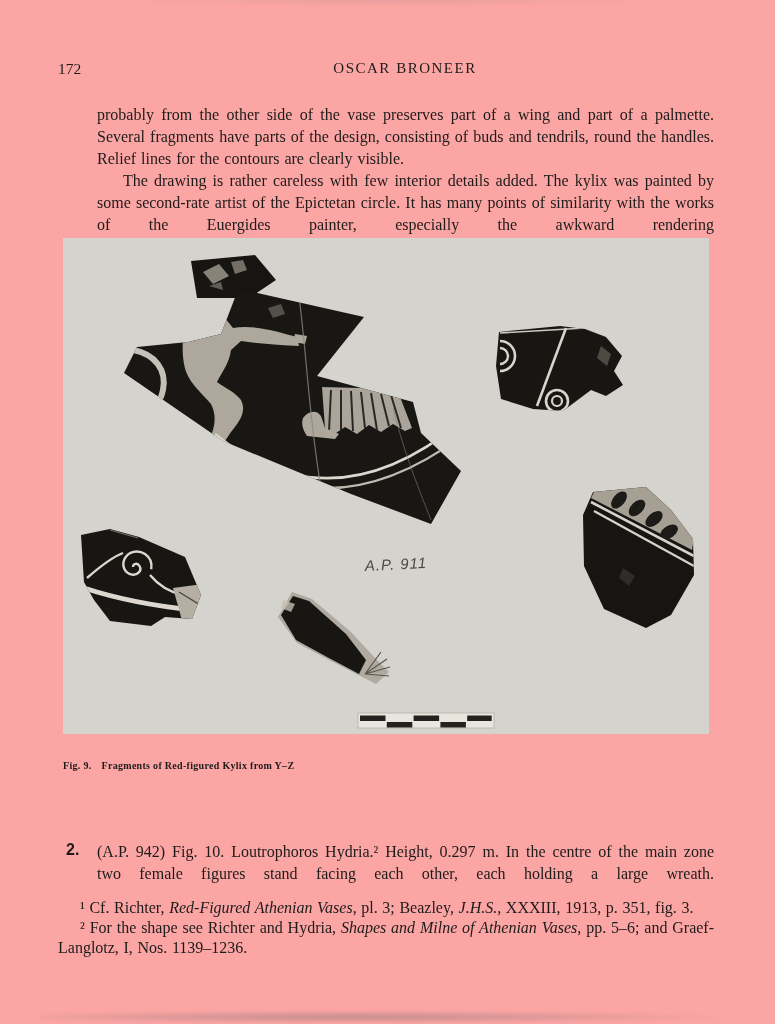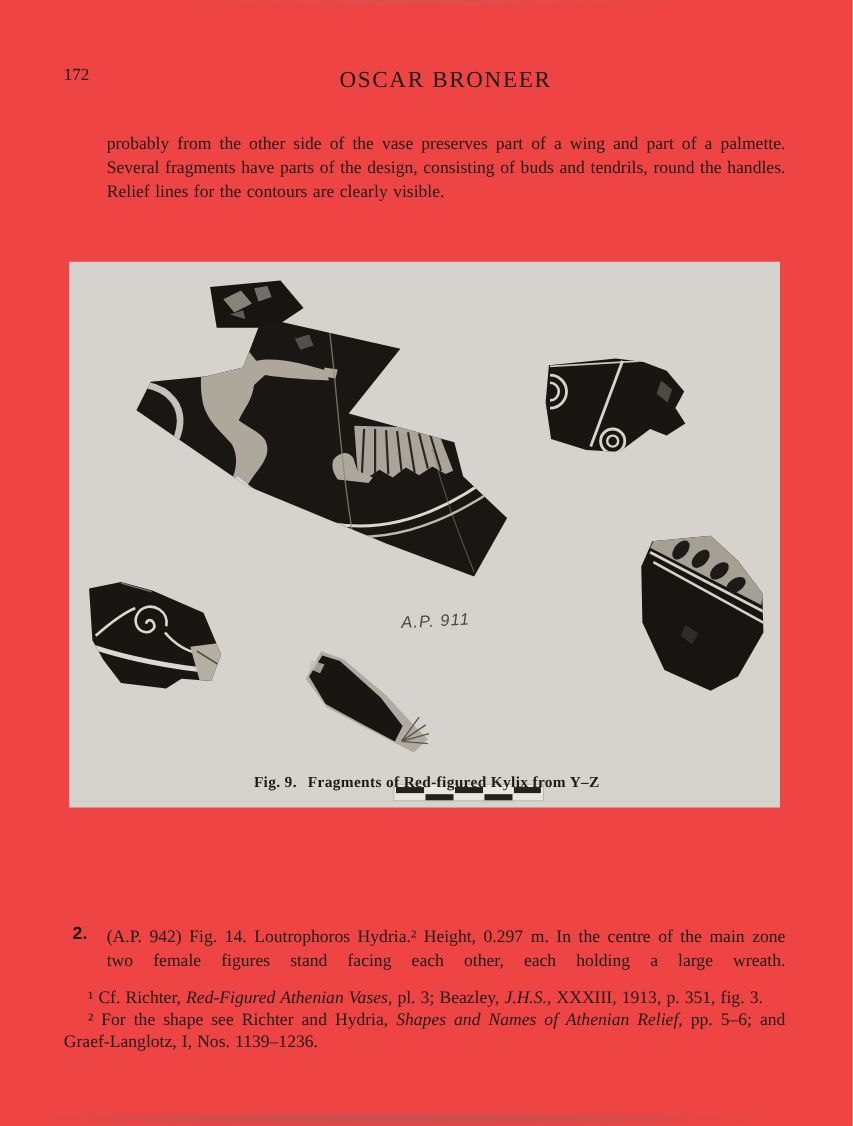--- a/index.html
+++ b/index.html
@@ -1,39 +1,39 @@
 <!DOCTYPE html>
 <html><head>
 <meta charset="utf-8">
 <style>
   html,body { margin:0; padding:0; }
   .page {
     position:relative;
     width:775px; height:1024px;
-    background:#ef4444;
+    background:#fca5a5;
     font-family:"Liberation Serif", serif;
     color:#1d1c1a;
     overflow:hidden;
   }
   
   .runhead-num {
     position:absolute; left:58px; top:60px;
     font-size:15.5px;
   }
   .runhead-title {
     position:absolute; left:97px; top:60px; width:616px;
-    text-align:center; font-size:21px; letter-spacing:1.5px;
+    text-align:center; font-size:15px; letter-spacing:1.5px;
   }
   
   .par {
     position:absolute; left:97px; width:617px;
     font-size:16px; line-height:22px;
     text-align:justify; word-spacing:0.06em;
   }
-  .par-1 { top:104px; }
+  .par-1 { top:88px; }
   .par-2 { top:154px; text-indent:26px; text-align-last:justify; }
   .par-3 { top:785px; }
   .item-block { position:absolute; left:66px; top:841px; width:648px; }
   .item-number {
     position:absolute; left:0; top:0;
     font-size:16px; font-weight:bold; font-family:"Liberation Sans", sans-serif;
   }
   .item-text {
     margin-left:31px;
     font-size:16px; line-height:22px;
@@ -42,22 +42,22 @@
   .smallcaps { font-size:0.8em; letter-spacing:0.4px; }
   
   .photo {
     position:absolute; left:63px; top:238px;
     width:646px; height:496px;
     background:#d5d3ce;
     box-shadow: inset 0 0 12px rgba(90,88,80,.28);
   }
   .photo svg { display:block; }
   .caption {
-    position:absolute; left:63px; top:704px; width:650px;
-    text-align:center; font-size:14px; font-weight:bold;
+    position:absolute; left:63px; top:760px; width:650px;
+    text-align:left; font-size:10px; font-weight:bold;
     letter-spacing:0.3px;
   }
   .caption .cap-fig { margin-right:10px; }
   
   .footnotes {
     position:absolute; left:58px; top:898px; width:656px;
     font-size:16px; line-height:20px; text-align:justify; word-spacing:0.04em;
   }
   .footnote { text-indent:22px; margin:0; }
   
@@ -77,20 +77,21 @@
 
 <div class="page">
 
   <div class="scan-shadow-top"></div>
 
   <div class="runhead-num">172</div>
   <div class="runhead-title">OSCAR BRONEER</div>
 
   <p class="par par-1">probably from the other side of the vase preserves part of a wing and part of a palmette.  Several fragments have parts of the design, consisting of buds and tendrils, round the handles.  Relief lines for the contours are clearly visible.</p>
 
+  <p class="par par-2">The drawing is rather careless with few interior details added.  The kylix was painted by some second-rate artist of the Epictetan circle.  It has many points of similarity with the works of the Euergides painter, especially the awkward rendering</p>
 
   <div class="photo">
     <svg width="646" height="496" viewBox="0 0 646 496">
       <defs>
         <clipPath id="clipMain">
             <path d="M190,54 L301,79 L254,138 L350,164 L358,195 L398,233 L368,286 L288,256 L160,203 L61,135 L74,109 L125,104 L158,96 L173,57 Z"></path>
           </clipPath>
         <clipPath id="clipTR">
             <path d="M436,94 L497,88 L522,91 L543,99 L559,118 L551,133 L560,147 L543,158 L528,152 L500,173 L470,171 L438,161 L433,128 Z"></path>
           </clipPath>
@@ -199,23 +200,23 @@
     </svg>
   </div>
 
   <div class="caption">
     <span class="cap-fig">Fig. 9.</span><span>Fragments of Red-figured Kylix from Y–Z</span>
   </div>
 
 
   <div class="item-block">
     <span class="item-number">2.</span>
-    <div class="item-text">(A.P. 942) Fig. 14.  Loutrophoros Hydria.²  Height, 0.297 m.  In the centre of the main zone two female figures stand facing each other, each holding a large wreath.</div>
+    <div class="item-text">(A.P. 942) Fig. 10.  Loutrophoros Hydria.²  Height, 0.297 m.  In the centre of the main zone two female figures stand facing each other, each holding a large wreath.</div>
   </div>
 
   <div class="footnotes">
     <p class="footnote"><span>¹ Cf. Richter, </span><i>Red-Figured Athenian Vases</i><span>, pl. 3; Beazley, </span><i>J.H.S.</i><span>, XXXIII, 1913, p. 351, fig. 3.</span></p>
-    <p class="footnote"><span>² For the shape see Richter and Hydria, </span><i>Shapes and Names of Athenian Relief</i><span>, pp. 5–6; and Graef-Langlotz, I, Nos. 1139–1236.</span></p>
+    <p class="footnote"><span>² For the shape see Richter and Hydria, </span><i>Shapes and Milne of Athenian Vases</i><span>, pp. 5–6; and Graef-Langlotz, I, Nos. 1139–1236.</span></p>
   </div>
 
   <div class="scan-shadow-bottom"></div>
 
 </div>
 
 </body></html>

